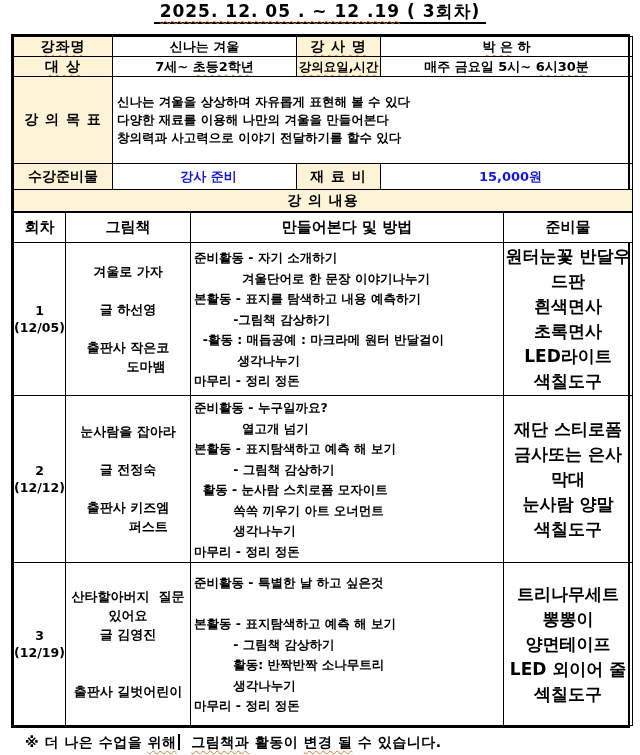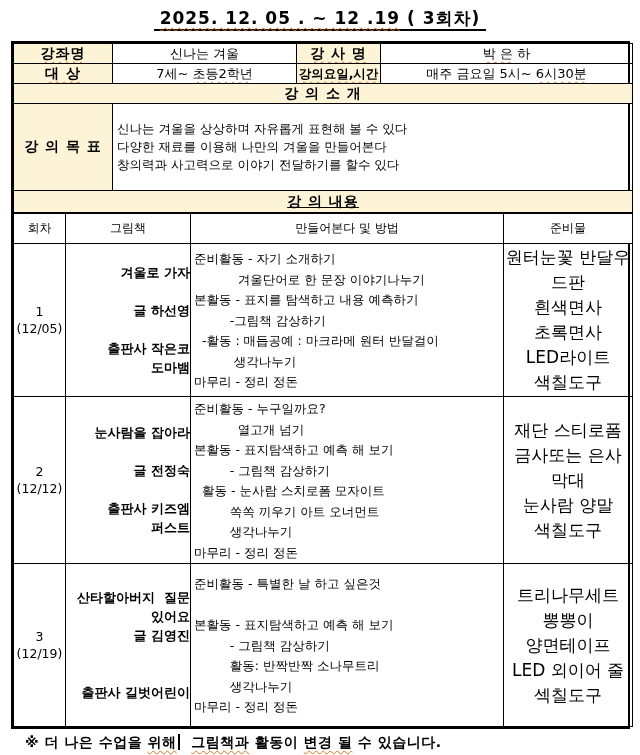--- a/index.html
+++ b/index.html
@@ -5,48 +5,48 @@
   :root{
     --cream:#FDF3D6; --blue:#1414DD; --wavy:#E07820; --ink:#000;
   }
   *{box-sizing:border-box; margin:0; padding:0;}
   html,body{background:#fff;}
   body{
     width:640px; height:755px; overflow:hidden; position:relative;
     font-family:"DejaVu Sans","Liberation Sans",sans-serif; color:var(--ink);
   }
   .title{
-    text-align:center; margin-top:7px; font-size:17px; font-weight:bold; letter-spacing:1px;
+    text-align:center; font-size:17px; font-weight:bold; letter-spacing:1px;
   }
   .u{border-bottom:2px solid #000; padding:0 6px 1px 6px;}
   .wavy{
     text-decoration-line:underline; text-decoration-style:wavy;
     text-decoration-color:var(--wavy); text-decoration-thickness:1px;
     text-underline-offset:3px;
   }
   .sheet{margin:11px 0 0 11px; width:619px; border:2px solid #000;}
   table{border-collapse:collapse; table-layout:fixed; width:100%;}
-  td,th{border:1px solid #000; overflow:hidden;}
+  td,th{border:1px solid #000; overflow:hidden;font-weight:bold;}
   .t-top .lbl{
     background:var(--cream); font-weight:bold; text-align:center;
     font-size:14px; letter-spacing:1px;
   }
   .t-top .val{text-align:center; font-size:13px;}
   .r-info td{height:20px;}
   .r-band td{height:20px;}
   .r-mat td{height:26px;}
-  .r-band2 td{height:22px;text-decoration:underline;}
+  .r-band2 td{height:22px;}
   .objcell{vertical-align:middle; padding:16px 0;}
   .objline{font-size:12.5px; line-height:18px; height:18px; padding-left:4px; white-space:pre;}
   .bluev{color:var(--blue); text-align:left; padding-left:8px; font-size:13.5px;}
-  .t-bot th{height:30px; font-size:12px; font-weight:normal; background:#fff;}
+  .t-bot th{height:30px; font-size:15px; font-weight:bold; background:#fff;}
   .t-bot td{vertical-align:middle;}
   .pre{white-space:pre-wrap;}
   .round{ text-align:center; font-size:12.5px; line-height:17px;}
-  .book{ text-align:right; font-weight:bold; font-size:13px; line-height:19px;}
+  .book{ text-align:center; font-weight:bold; font-size:13px; line-height:19px;}
   .method{
     text-align:left; vertical-align:top; padding:2px 0 0 3px;
     font-size:12.5px; line-height:20.5px;
   }
   .supplies{text-align:center; font-size:17px; line-height:25px;}
   .s1 td{height:153px;}
   .s2 td{height:161px;}
   .s3 td{height:163px;}
   .note{
     position:absolute; left:25px; top:734px; font-size:14px; font-weight:bold;
@@ -80,30 +80,33 @@
           <td class="val">신나는 겨울</td>
           <td class="lbl"><span class="wavy">강 사 명</span></td>
           <td class="val"><span class="wavy">박 은</span><span> 하</span></td>
         </tr>
         <tr class="r-info">
           <td class="lbl"><span class="wavy">대 상</span></td>
           <td class="val"><span>7세~ </span><span class="wavy">초등2학년</span></td>
           <td class="lbl"><span class="wavy" style="font-size:12.5px;letter-spacing:0">강의요일,시간</span></td>
           <td class="val"><span>매주 금요일 5시~ </span><span class="wavy">6시30분</span></td>
         </tr>
-        <tr class="r-band">
-          <td class="lbl" colspan="4">강 의 소 개</td>
-        </tr>
         <tr>
           <td class="lbl">강 의 목 표</td>
           <td class="objcell" colspan="3">
             <div class="objline">신나는 겨울을 상상하며 자유롭게 표현해 볼 수 있다</div>
             <div class="objline">다양한 재료를 이용해 나만의 겨울을 만들어본다</div>
             <div class="objline">창의력과 사고력으로 이야기 전달하기를 할수 있다</div>
           </td>
+        </tr>
+        <tr class="r-mat">
+          <td class="lbl" style="letter-spacing:0">수강준비물</td>
+          <td class="val bluev">강사 준비</td>
+          <td class="lbl">재 료 비</td>
+          <td class="val bluev">15,000원</td>
         </tr>
         <tr class="r-band2">
           <td class="lbl" colspan="4">강 의 내용</td>
         </tr>
       </tbody>
     </table>
 
     <table class="t-bot">
       <colgroup>
           <col style="width:52px">

